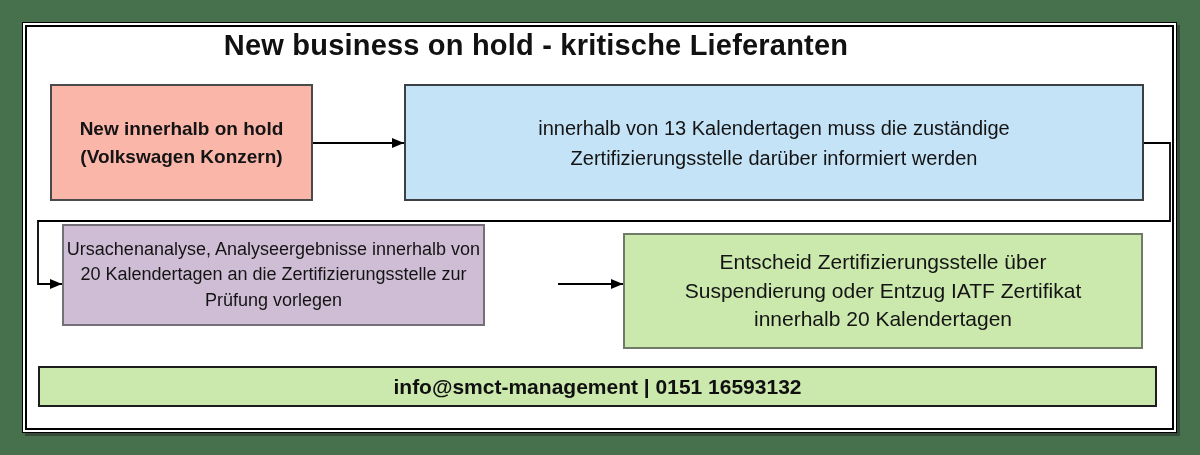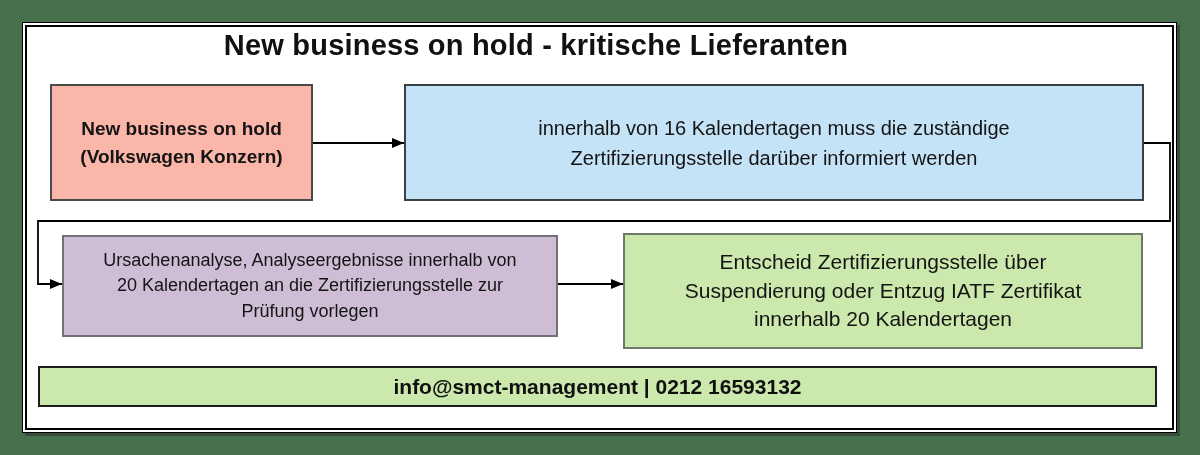--- a/index.html
+++ b/index.html
@@ -61,22 +61,22 @@
     line-height: 1.45;
   }
   .box-notify {
     left: 404px; top: 84px;
     width: 740px; height: 117px;
     border: 2px solid #3b4045;
     font-size: 20px;
     line-height: 1.5;
   }
   .box-analysis {
-    left: 62px; top: 235px;
-    width: 496px; height: 102px;
+    left: 62px; top: 224px;
+    width: 423px; height: 102px;
     border: 2px solid #757078;
     font-size: 18px;
     line-height: 1.42;
   }
   .box-decision {
     left: 623px; top: 233px;
     width: 520px; height: 116px;
     border: 2px solid #6f7a68;
     font-size: 21px;
     line-height: 1.38;
@@ -107,43 +107,43 @@
 </head>
 <body>
 
 <div class="canvas" style="background-color: rgb(71, 113, 76);">
 
   <div class="panel" style="background-color: rgb(255, 255, 255);"></div>
 
   <div class="title">New business on hold - kritische Lieferanten</div>
 
   <div class="box box-start" style="background-color: rgb(251, 182, 170);">
-    <span>New business on hold
+    <span>New innerhalb on hold
 (Volkswagen Konzern)</span>
   </div>
 
   <div class="box box-notify" style="background-color: rgb(197, 227, 247);">
-    <span>innerhalb von 16 Kalendertagen muss die zuständige
+    <span>innerhalb von 13 Kalendertagen muss die zuständige
 Zertifizierungsstelle darüber informiert werden</span>
   </div>
 
   <div class="box box-analysis" style="background-color: rgb(207, 189, 213);">
     <span>Ursachenanalyse, Analyseergebnisse innerhalb von
 20 Kalendertagen an die Zertifizierungsstelle zur
 Prüfung vorlegen</span>
   </div>
 
   <div class="box box-decision" style="background-color: rgb(203, 232, 173);">
     <span>Entscheid Zertifizierungsstelle über
 Suspendierung oder Entzug IATF Zertifikat
 innerhalb 20 Kalendertagen</span>
   </div>
 
   <div class="footer-bar" style="background-color: rgb(203, 232, 173);">
-    <span>info@smct-management | 0212 16593132</span>
+    <span>info@smct-management | 0151 16593132</span>
   </div>
 
   <svg class="connector-svg" viewBox="0 0 1200 455" xmlns="http://www.w3.org/2000/svg">
     <defs>
       <marker id="arrowhead" markerWidth="14" markerHeight="12" refX="12" refY="5" orient="auto" markerUnits="userSpaceOnUse">
         <path d="M0,0 L12,5 L0,10 Z" fill="#000"></path>
       </marker>
     </defs>
     <line x1="313" y1="143" x2="404" y2="143" stroke="#000" stroke-width="1.8" marker-end="url(#arrowhead)"></line>
     <polyline points="1144,143 1170,143 1170,221 38,221 38,284 62,284" fill="none" stroke="#000" stroke-width="1.8" marker-end="url(#arrowhead)"></polyline>

